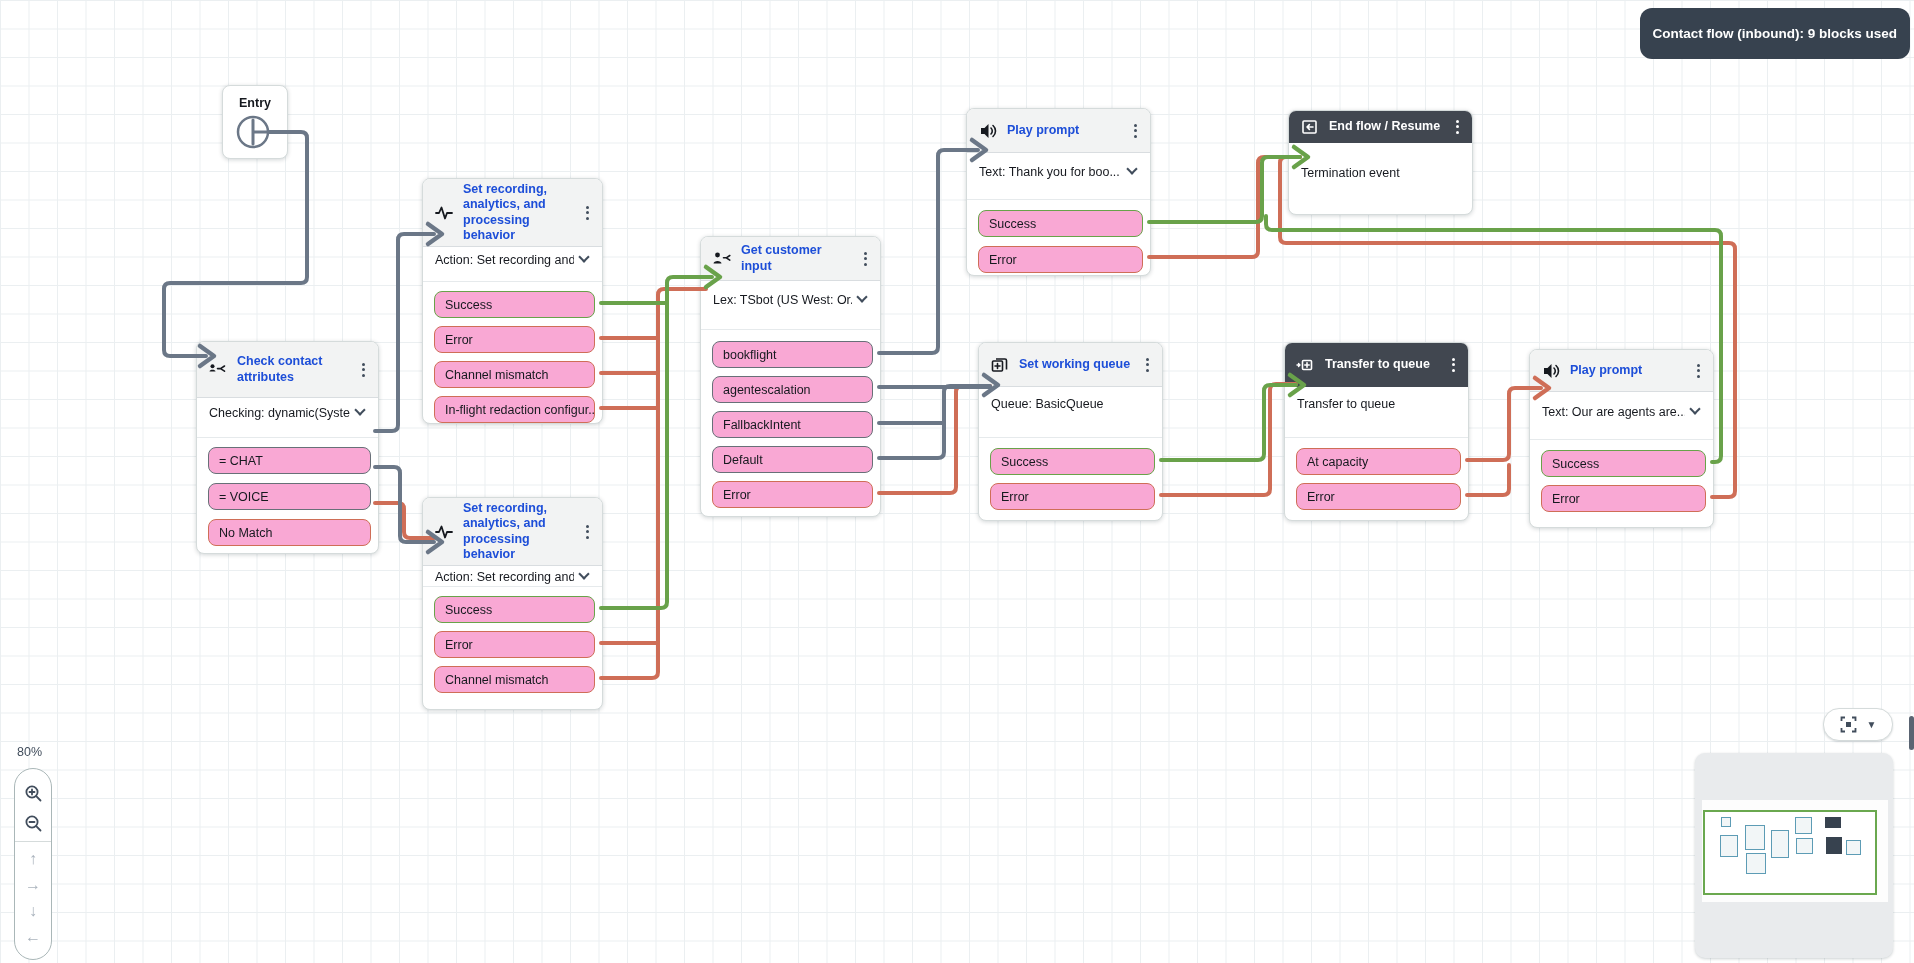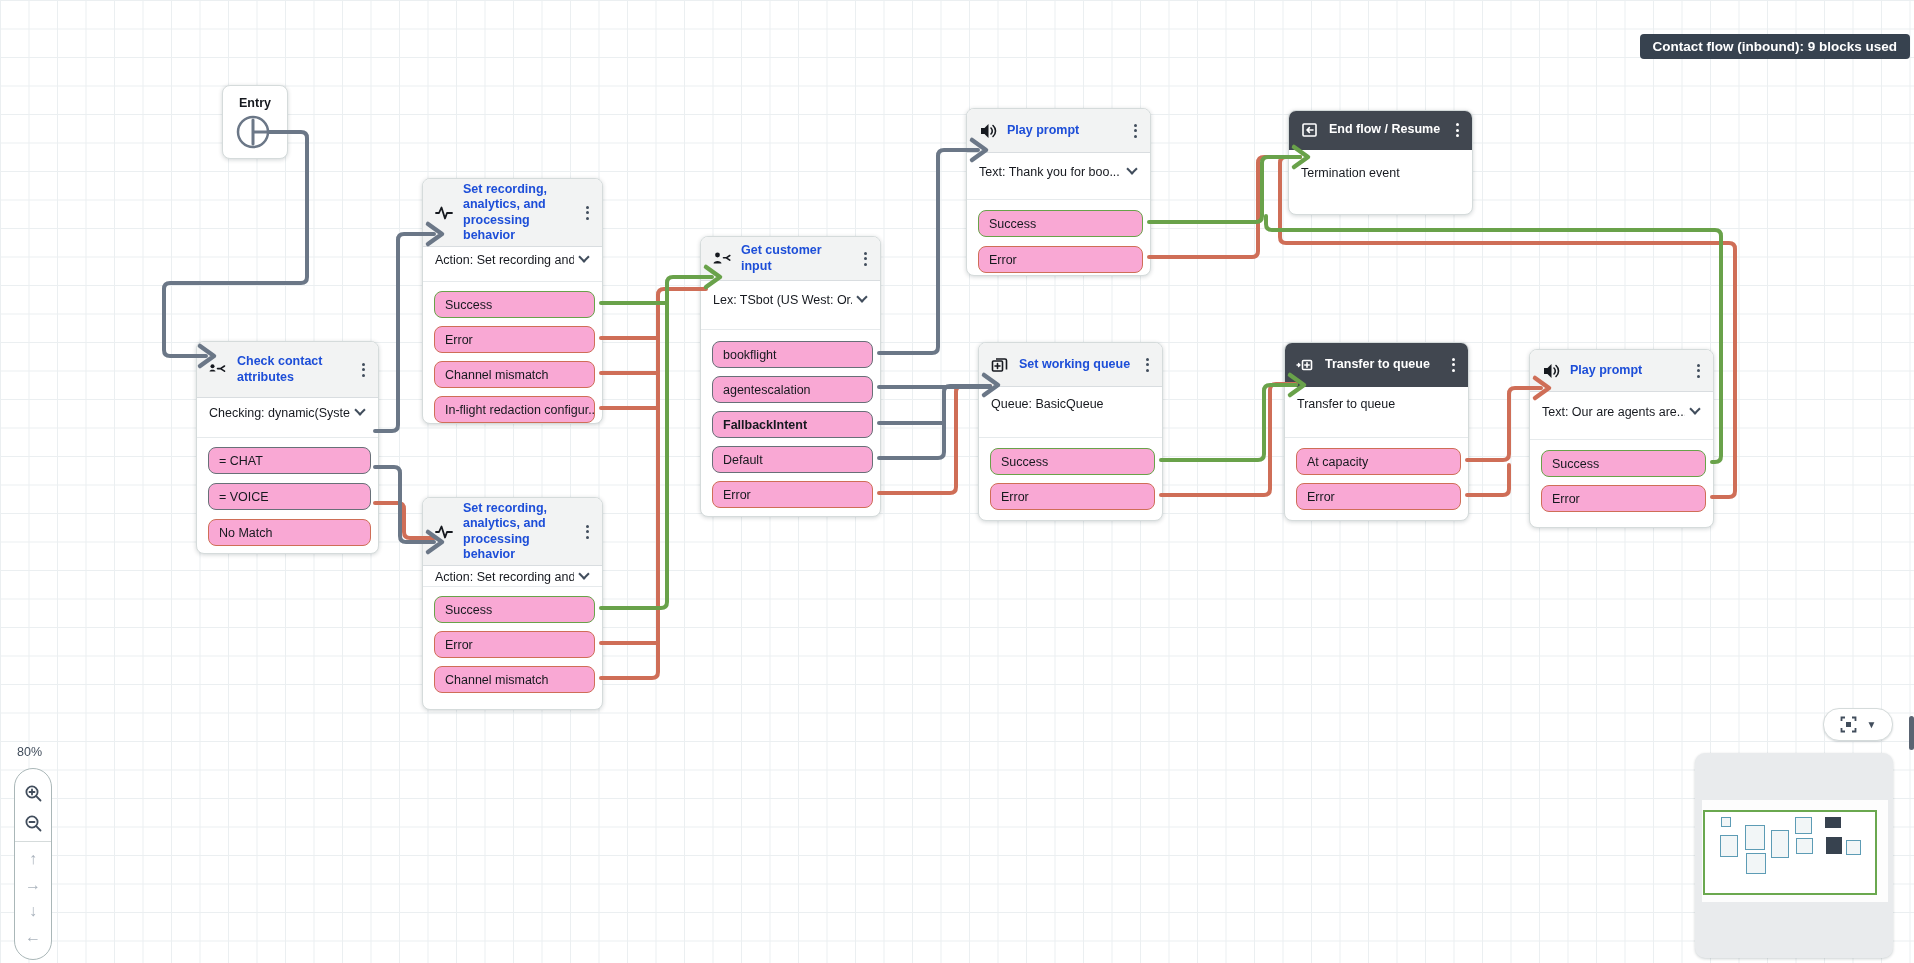--- a/index.html
+++ b/index.html
@@ -34,21 +34,21 @@
   .rowsline { position:absolute; left:0; right:0; border-top:1px solid #e6eaec; }
   .row { position:absolute; left:11px; right:7px; height:27px; background:#f9a8d4;
     border:1.5px solid #687078; border-radius:8px; font-size:12.5px; color:#16191f;
     display:flex; align-items:center; padding:0 10px; white-space:nowrap; overflow:hidden; }
   .row.success { border-color:#69a24a; }
   .row.error   { border-color:#cf6e57; }
   .entry-ttl { position:absolute; top:10px; left:0; right:0; text-align:center;
     font-size:12.5px; font-weight:bold; color:#16191f; }
 
   #badge { position:absolute; top:8px; right:4px; background:#37424f; color:#fff;
-    font-size:13.5px; font-weight:bold; padding:5px 13px; border-radius:4px; z-index:6;margin-top:26px; }
+    font-size:13.5px; font-weight:bold; padding:18px 13px; border-radius:12px; z-index:6; }
 
   #zoomlabel { position:absolute; left:17px; top:745px; font-size:12.5px; color:#414d5c; z-index:6; }
   #zoombar { position:absolute; left:14px; top:768px; width:38px; height:192px; background:#fff;
     border:1px solid #aab7b8; border-radius:19px; z-index:6; display:flex; flex-direction:column;
     align-items:center; padding-top:9px; }
   #zoombar .zbtn { width:24px; height:30px; display:flex; align-items:center; justify-content:center;
     cursor:pointer; color:#414d5c; }
   #zoombar .zdiv { width:36px; border-top:1px solid #d5dbdb; margin:3px 0 4px; }
   #zoombar .pan { color:#aab3bd; font-size:16px; height:26px; }
 
@@ -182,21 +182,21 @@
           <i></i>
           <i></i>
           <i></i>
         </div>
     </div>
     <div class="param" style="top:56px;">Lex: TSbot (US West: Or...</div>
     <div class="chev" style="top:56px;"></div>
     <div class="rowsline" style="top:92px;"></div>
     <div class="row neutral" style="top:104px;">bookflight</div>
     <div class="row neutral" style="top:139px;">agentescalation</div>
-    <div class="row neutral" style="top:174px;font-weight:bold;">FallbackIntent</div>
+    <div class="row neutral" style="top:174px;">FallbackIntent</div>
     <div class="row neutral" style="top:209px;">Default</div>
     <div class="row error" style="top:244px;">Error</div>
   </div>
 
   <div class="card" style="left:966px;top:108px;width:185px;height:168px;">
     <div class="hd" style="height:44px;">
       <svg class="icon" viewBox="0 0 20 20">
         <path d="M3 7 H6.5 L10.5 3 V17 L6.5 13 H3 Z" fill="currentColor"></path>
         <path d="M13 7 A4.2 4.2 0 0 1 13 13 M15 4.5 A7.3 7.3 0 0 1 15 15.5" stroke="currentColor" stroke-width="1.6" fill="none" stroke-linecap="round"></path>
       </svg>
@@ -208,21 +208,21 @@
         </div>
     </div>
     <div class="param" style="top:56px;">Text: Thank you for boo...</div>
     <div class="chev" style="top:56px;"></div>
     <div class="rowsline" style="top:90px;"></div>
     <div class="row success" style="top:101px;">Success</div>
     <div class="row error" style="top:137px;">Error</div>
   </div>
 
   <div class="card" style="left:1288px;top:110px;width:185px;height:105px;">
-    <div class="hd dark" style="height:39px;">
+    <div class="hd dark" style="height:32px;">
       <svg class="icon" viewBox="0 0 20 20">
         <rect x="3" y="4" width="13" height="12" rx="1" stroke="currentColor" stroke-width="1.6" fill="none"></rect>
         <path d="M13 10 H7 M7 10 l2.4 -2.4 M7 10 l2.4 2.4" stroke="currentColor" stroke-width="1.6" fill="none" stroke-linecap="round"></path>
       </svg>
       <div class="ttl">End flow / Resume</div>
       <div class="kebab">
           <i></i>
           <i></i>
           <i></i>
         </div>

